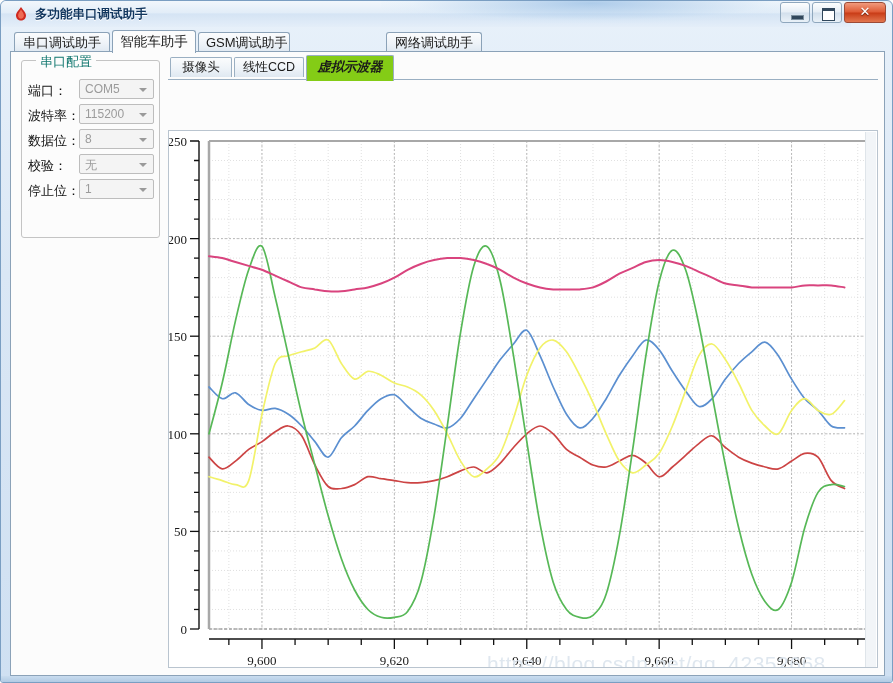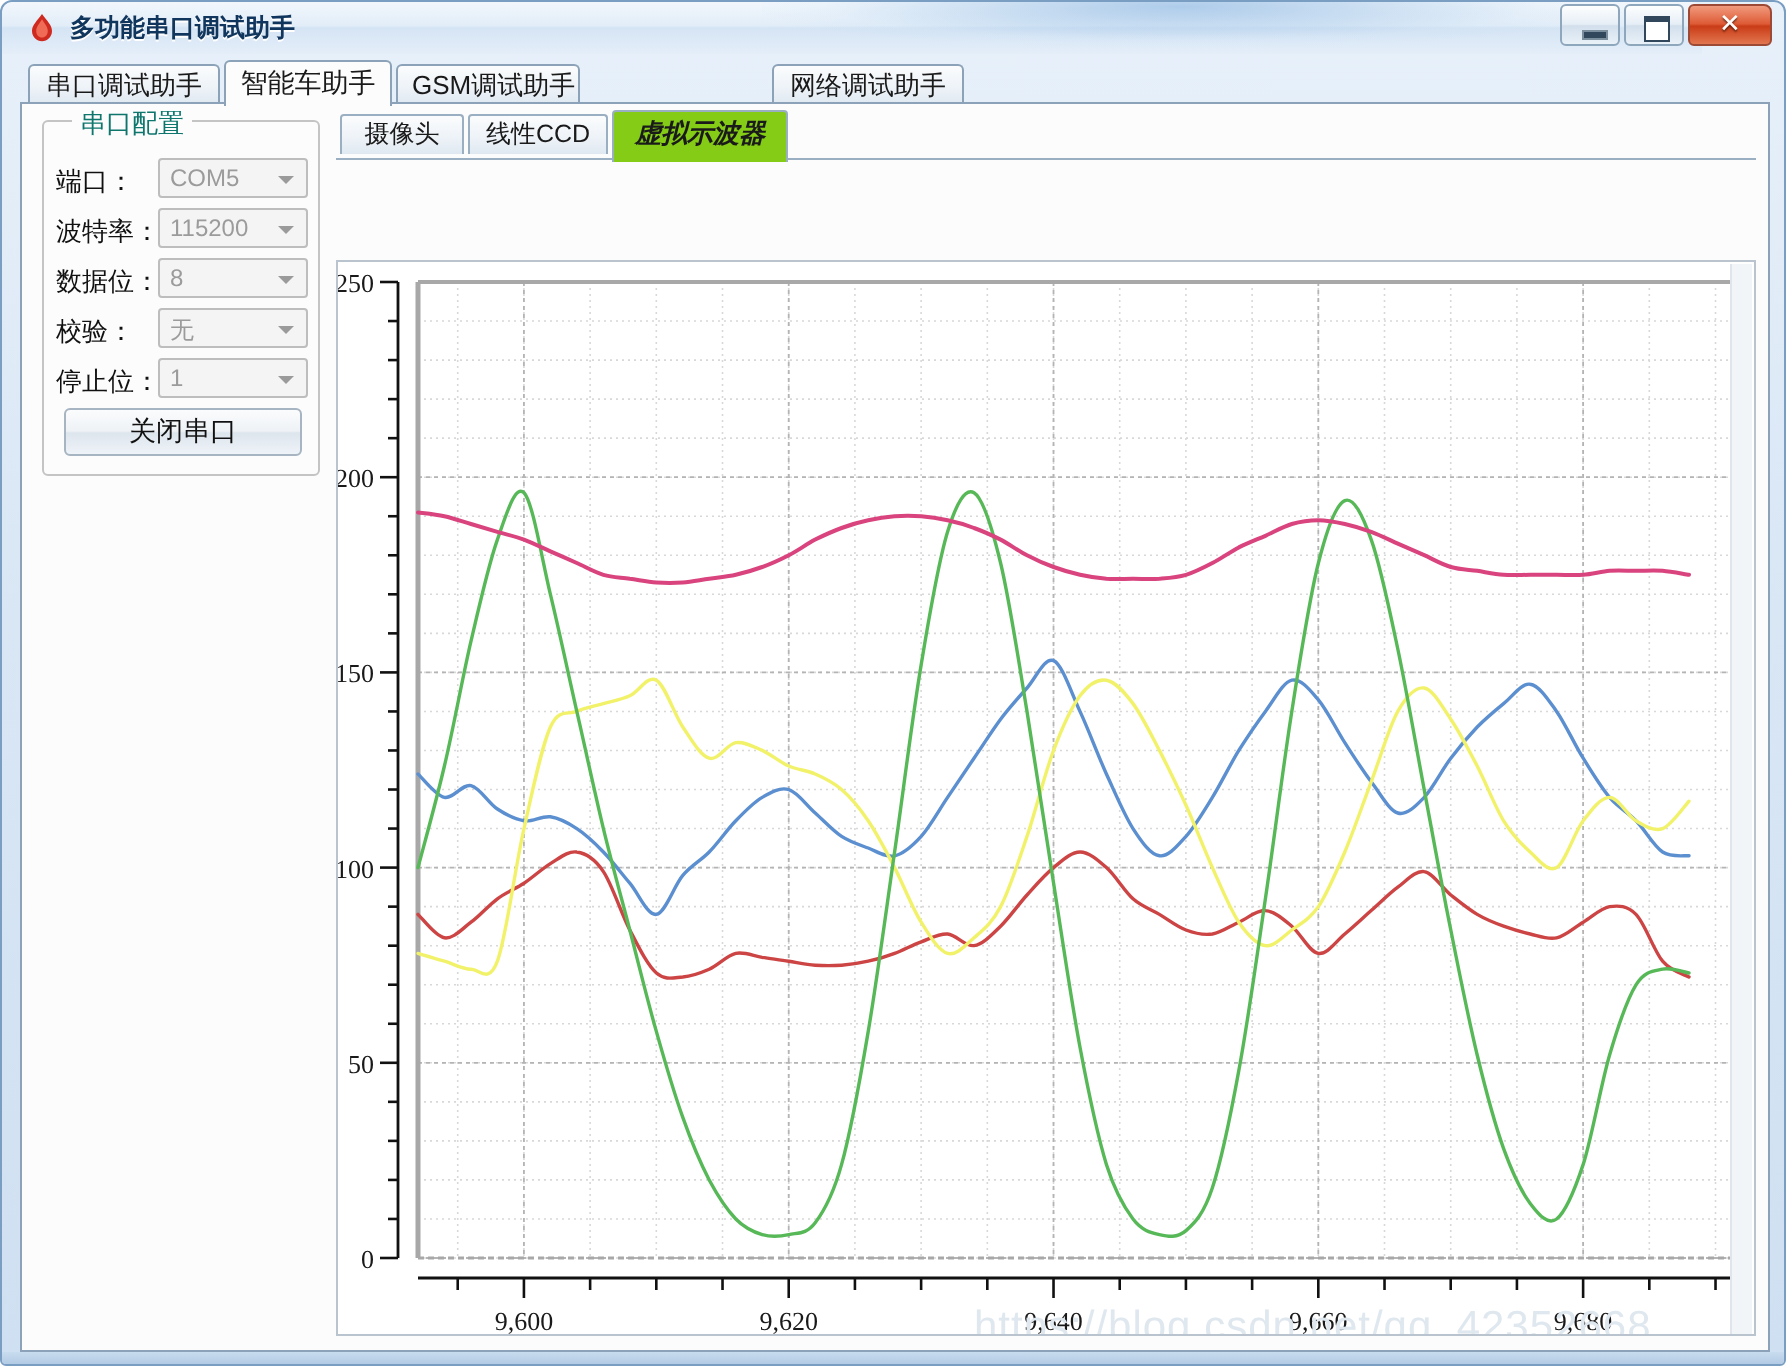--- a/index.html
+++ b/index.html
@@ -245,21 +245,20 @@
               </div>
             </div>
             <div class="frow" style="top: 118px;">
               <div class="flabel">停止位：</div>
               <div class="fcombo">
                 <div class="val">1</div>
                 <div class="arr"></div>
               </div>
             </div>
           </div>
-        <div id="close-port-btn">关闭串口</div>
       </div>
 
       <div id="right">
 
         <div id="subtabbar">
             <div class="stab" style="left: 2px; width: 62px;">摄像头</div>
             <div class="stab" style="left: 66px; width: 70px;">线性CCD</div>
             <div class="stab active" style="left: 138px; width: 88px;">虚拟示波器</div>
           </div>
         <div id="subtabline"></div>

